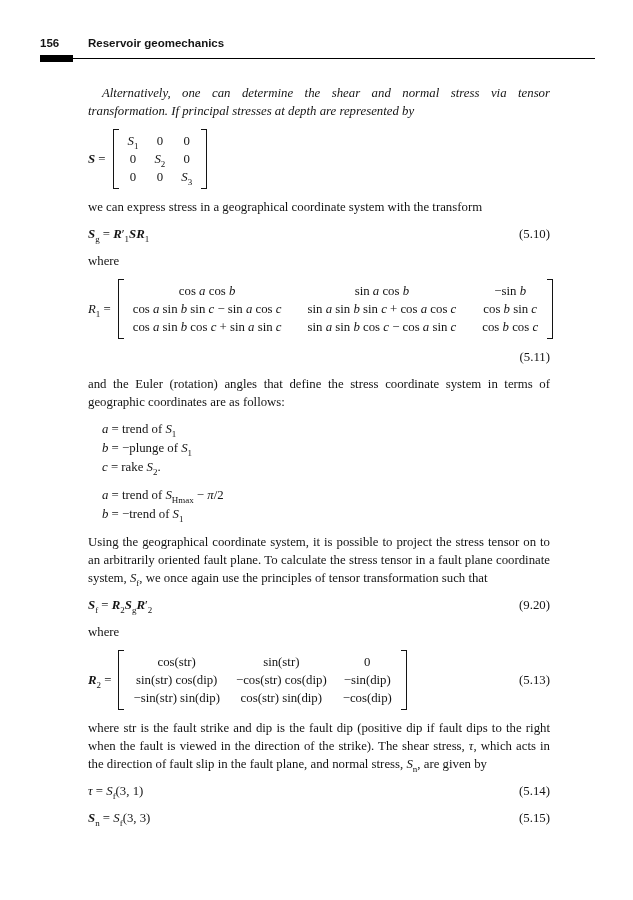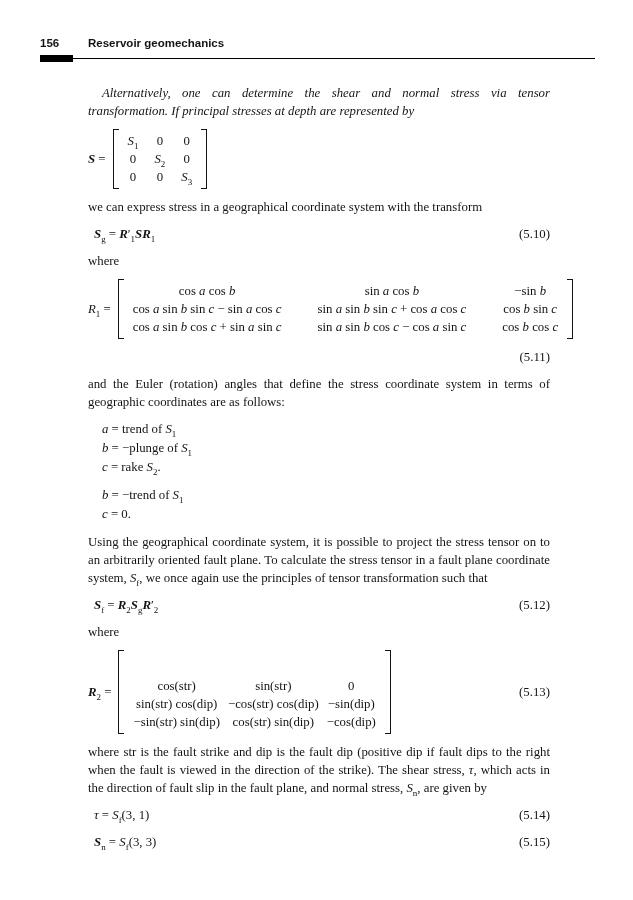--- a/index.html
+++ b/index.html
@@ -35,21 +35,21 @@
   .para { margin: 9px 0; }
   .para.indent { text-indent: 14px; font-style: italic; }
 
   
   .def-list { margin: 9px 0 9px 14px; text-align: left; }
   .def-item { line-height: 19px; }
 
   
   .equation { display: flex; align-items: center; margin: 9px 0; text-align: left; }
   .eq-lhs { margin-right: 7px; white-space: nowrap; }
-  .eq-expr { white-space: nowrap; margin-left: 6px; }
+  .eq-expr { white-space: nowrap; }
   .eq-number { margin-left: auto; white-space: nowrap; }
   .eq-number-line { text-align: right; margin: 2px 0 9px 0; }
 
   
   .matrix { display: inline-flex; align-items: flex-end; }
   .bracket-l {
     width: 5px; align-self: stretch;
     border: 1.4px solid #141414; border-right: none;
   }
   .bracket-r {
@@ -57,22 +57,22 @@
     border: 1.4px solid #141414; border-left: none;
   }
   .matrix-grid {
     display: grid;
     grid-template-columns: repeat(3, auto);
     padding: 3px 9px;
     justify-items: center;
     align-items: center;
   }
   .s-grid  { column-gap: 16px; }
-  .r1-grid { column-gap: 36px; }
-  .r2-grid { column-gap: 8px; margin-top: 24px; }
+  .r1-grid { column-gap: 26px; }
+  .r2-grid { column-gap: 16px; }
   .cell { white-space: nowrap; line-height: 18px; }
 
   sub { font-size: 0.7em; line-height: 0; }
 </style>
 </head>
 <body>
 
 <div class="page">
 
   <header class="running-head">
@@ -143,29 +143,29 @@
     <p class="para">and the Euler (rotation) angles that define the stress coordinate system in terms of geographic coordinates are as follows:</p>
 
     <div class="def-list">
       <div class="def-item"><i>a</i> = trend of <i>S</i><sub>1</sub></div>
       <div class="def-item"><i>b</i> = −plunge of <i>S</i><sub>1</sub></div>
       <div class="def-item"><i>c</i> = rake <i>S</i><sub>2</sub>.</div>
     </div>
 
 
     <div class="def-list">
+      <div class="def-item"><i>a</i> = trend of <i>S</i><sub>Hmax</sub> − <i>π</i>/2</div>
       <div class="def-item"><i>b</i> = −trend of <i>S</i><sub>1</sub></div>
-      <div class="def-item"><i>c</i> = 0.</div>
     </div>
 
     <p class="para">Using the geographical coordinate system, it is possible to project the stress tensor on to an arbitrarily oriented fault plane. To calculate the stress tensor in a fault plane coordinate system, <i>S</i><sub>f</sub>, we once again use the principles of tensor transformation such that</p>
 
     <div class="equation">
       <span class="eq-expr"><b><i>S</i></b><sub>f</sub> = <b><i>R</i></b><sub>2</sub><b><i>S</i></b><sub>g</sub><b><i>R</i></b>′<sub>2</sub></span>
-      <span class="eq-number">(5.12)</span>
+      <span class="eq-number">(9.20)</span>
     </div>
 
     <p class="para">where</p>
 
     <div class="equation">
       <span class="eq-lhs"><b><i>R</i></b><sub>2</sub> =</span>
       <span class="matrix">
         <span class="bracket-l"></span>
         <span class="matrix-grid r2-grid">
           <span class="cell">cos(str)</span>

